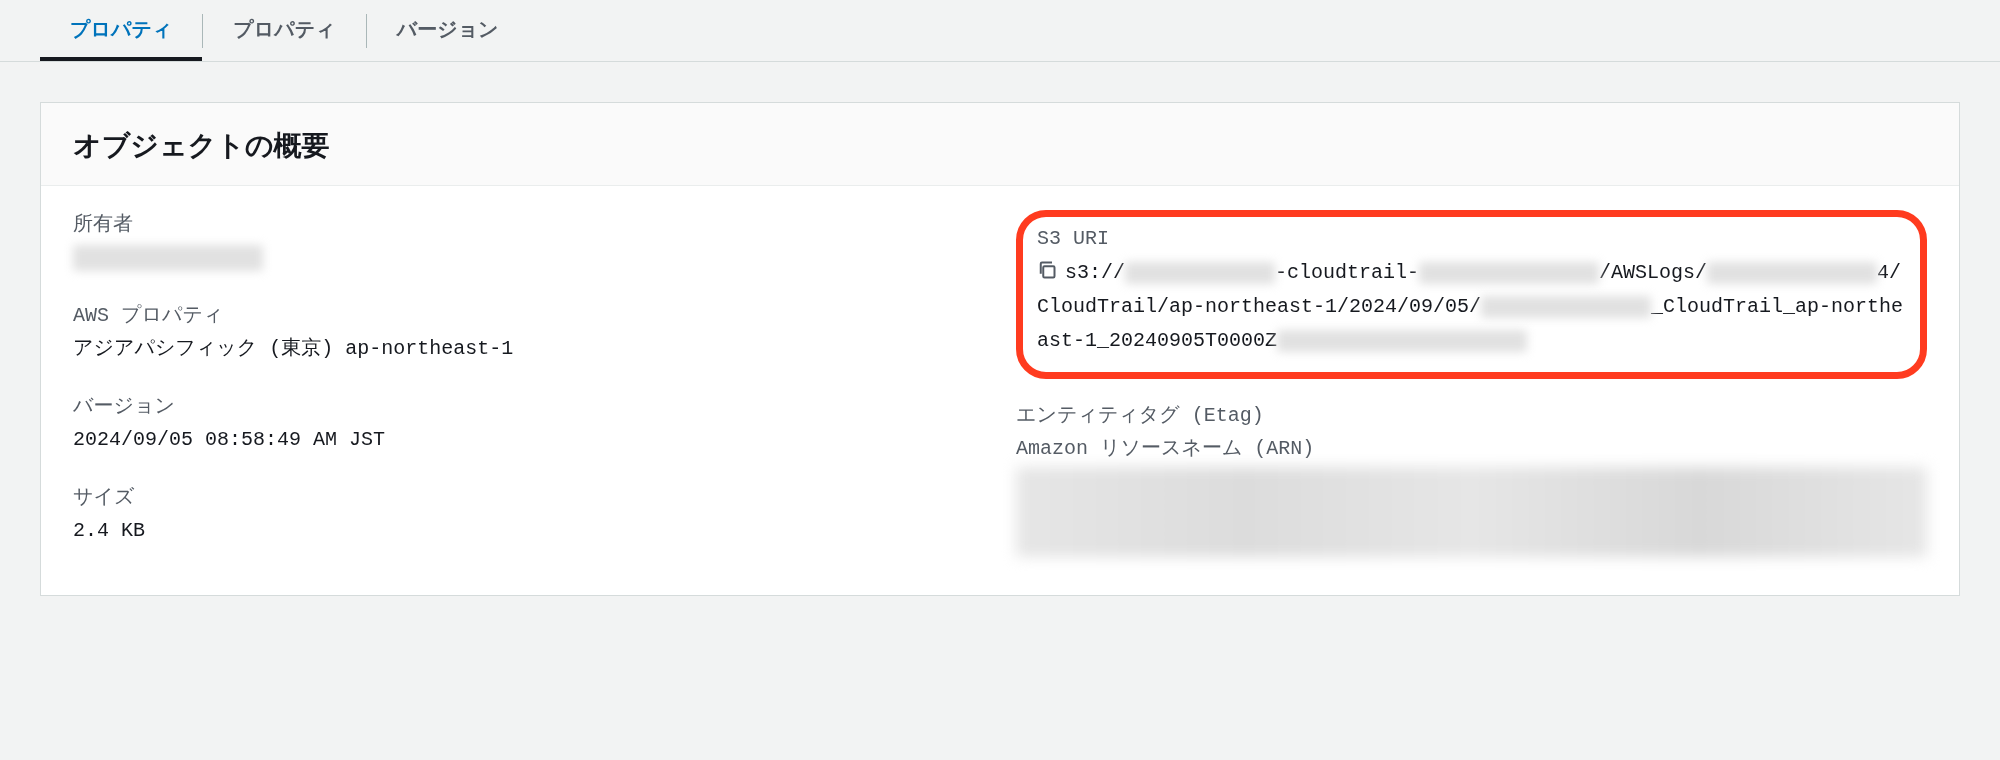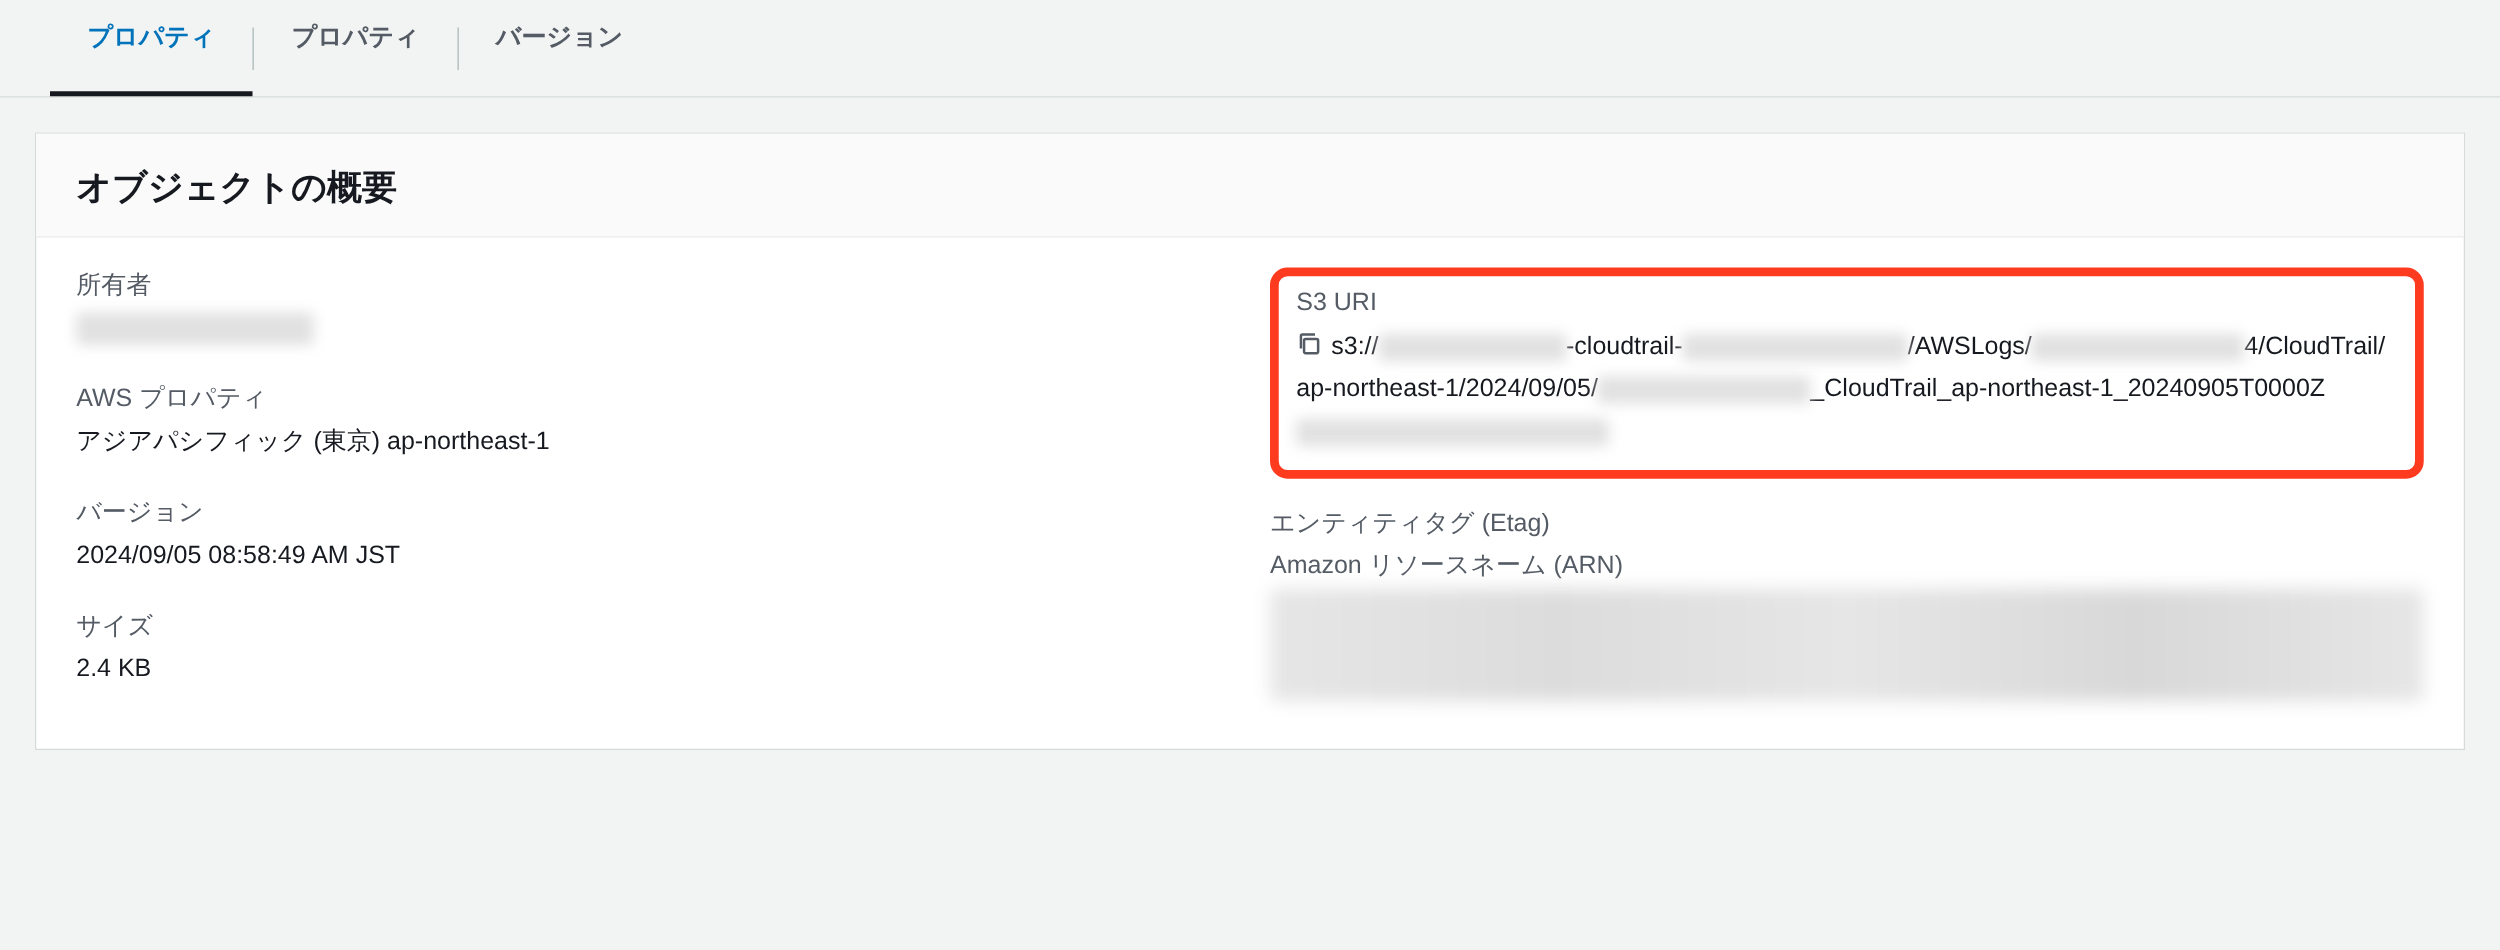--- a/index.html
+++ b/index.html
@@ -11,40 +11,41 @@
     width: 2000px;
   }
   .tabs {
     display: flex;
     align-items: center;
     padding: 0 40px;
     background: #f2f3f3;
     border-bottom: 1px solid #d5dbdb;
   }
   .tab {
-    padding: 16px 30px 30px;
+    padding: 16px 30px 14px;
     font-size: 20px;
     font-weight: 700;
     color: #545b64;
     cursor: pointer;
     border-bottom: 4px solid transparent;
   }
   .tab.active {
     color: #0073bb;
     border-bottom: 4px solid #16191f;
   }
   .tab-divider {
     width: 1px;
     height: 34px;
     background: #aab7b8;
   }
   .panel {
-    margin: 28px;
+    margin: 40px;
     background: #fff;
     border: 1px solid #d5dbdb;
+    font-family: Liberation Mono, monospace;
   }
   .panel-header {
     padding: 24px 32px 20px;
     border-bottom: 1px solid #eaeded;
     background: #fafafa;
   }
   .panel-title {
     font-size: 28px;
     font-weight: 700;
     color: #16191f;
@@ -82,21 +83,21 @@
   }
   .blur-block {
     width: 100%;
     height: 90px;
     background: linear-gradient(90deg,#e6e6e6,#dcdcdc,#e6e6e6,#d8d8d8,#e6e6e6);
     filter: blur(7px);
     border-radius: 4px;
   }
   .highlight-box {
     border: 7px solid #ff3b1f;
-    border-radius: 14px;
+    border-radius: 30px;
     padding: 10px 14px 14px;
     margin-bottom: 22px;
   }
   .copy-icon {
     display: inline-block;
     width: 20px;
     height: 20px;
     vertical-align: -2px;
     margin-right: 8px;
   }

